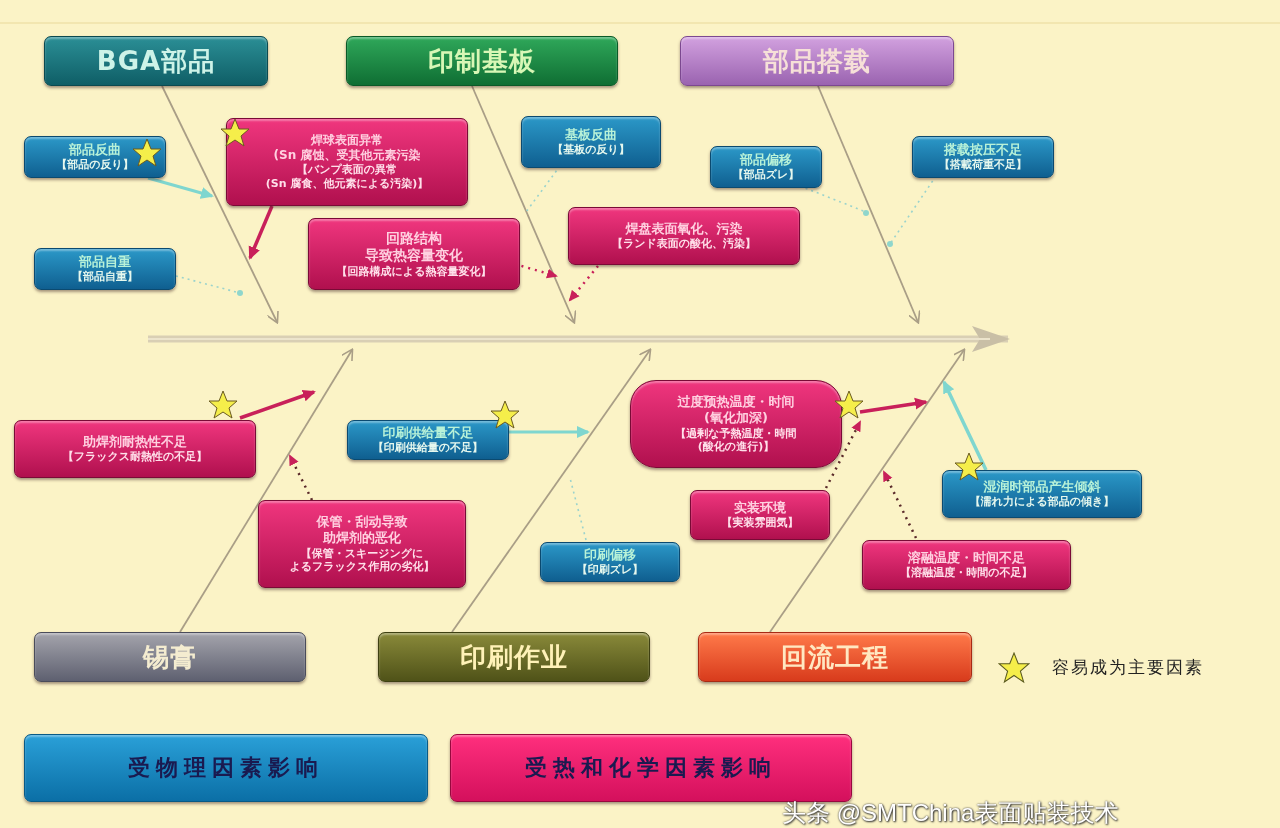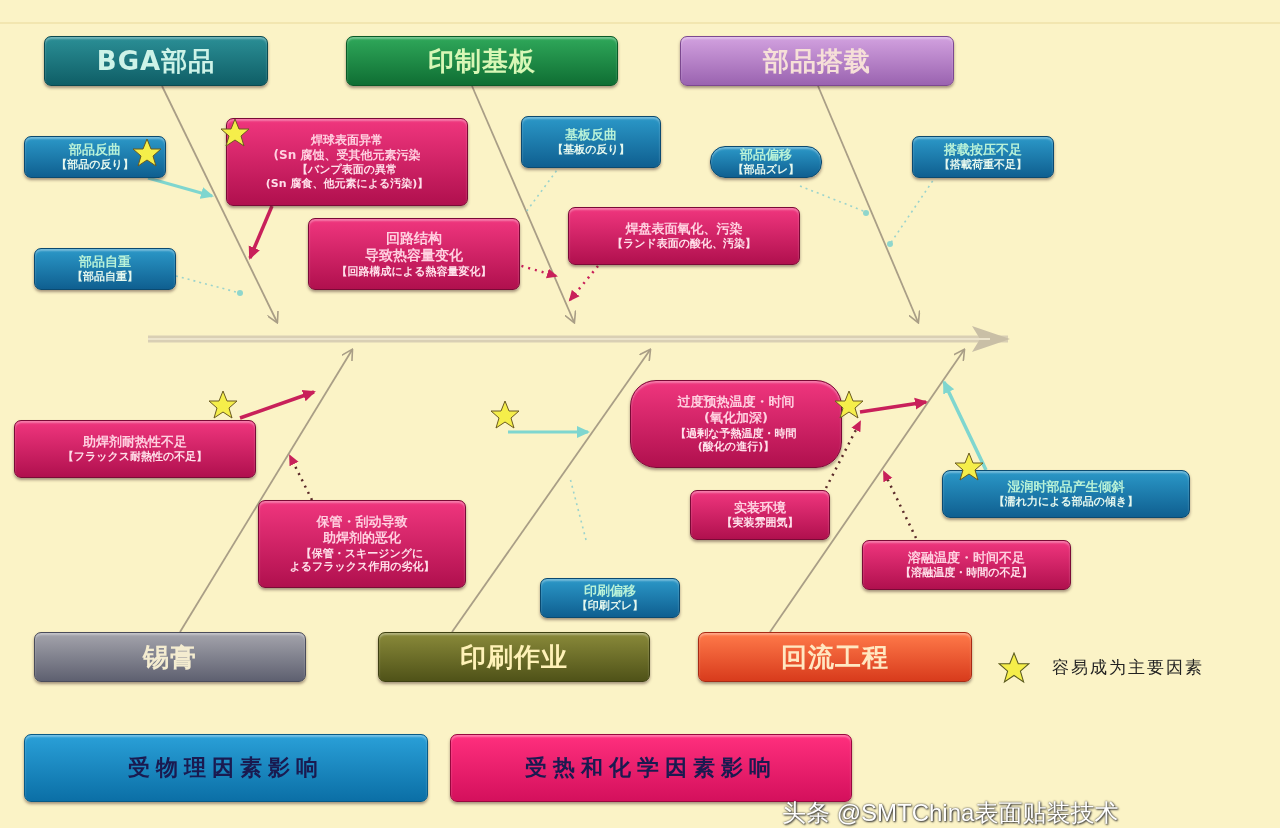--- a/index.html
+++ b/index.html
@@ -181,54 +181,58 @@
   </div>
 
   <div class="box phys" style="left:521px;top:116px;width:140px;height:52px;">
     <span>基板反曲</span>
     <span class="sub">【基板の反り】</span>
   </div>
   <div class="box chem" style="left:568px;top:207px;width:232px;height:58px;">
     <span>焊盘表面氧化、污染</span>
     <span class="sub">【ランド表面の酸化、汚染】</span>
   </div>
-  <div class="box phys" style="left:710px;top:146px;width:112px;height:32px;border-radius:15px;">
+  <div class="box phys" style="left:710px;top:146px;width:112px;height:42px;">
     <span>部品偏移</span>
     <span class="sub">【部品ズレ】</span>
   </div>
   <div class="box phys" style="left:912px;top:136px;width:142px;height:42px;">
     <span>搭载按压不足</span>
     <span class="sub">【搭載荷重不足】</span>
   </div>
 
   <div class="box chem" style="left:14px;top:420px;width:242px;height:58px;">
     <span>助焊剂耐热性不足</span>
     <span class="sub">【フラックス耐熱性の不足】</span>
   </div>
   <div class="box chem" style="left:258px;top:500px;width:208px;height:88px;font-size:13px;">
     <span>保管・刮动导致</span>
     <span>助焊剂的恶化</span>
     <span class="sub">【保管・スキージングに</span>
     <span class="sub">よるフラックス作用の劣化】</span>
   </div>
-  <div class="box phys" style="left:540px;top:542px;width:140px;height:40px;margin-top:36px;">
+  <div class="box phys" style="left:347px;top:420px;width:162px;height:40px;">
+    <span>印刷供给量不足</span>
+    <span class="sub">【印刷供給量の不足】</span>
+  </div>
+  <div class="box phys" style="left:540px;top:542px;width:140px;height:40px;">
     <span>印刷偏移</span>
     <span class="sub">【印刷ズレ】</span>
   </div>
   <div class="box chem" style="left:630px;top:380px;width:212px;height:88px;font-size:13px;border-radius:26px;">
     <span>过度预热温度・时间</span>
     <span>(氧化加深)</span>
     <span class="sub">【過剰な予熱温度・時間</span>
     <span class="sub">(酸化の進行)】</span>
   </div>
   <div class="box chem" style="left:690px;top:490px;width:140px;height:50px;">
     <span>实装环境</span>
     <span class="sub">【実装雰囲気】</span>
   </div>
-  <div class="box phys" style="left:942px;top:470px;width:248px;height:48px;border-radius:8px;">
+  <div class="box phys" style="left:942px;top:470px;width:200px;height:48px;">
     <span>湿润时部品产生倾斜</span>
     <span class="sub">【濡れ力による部品の傾き】</span>
   </div>
   <div class="box chem" style="left:862px;top:540px;width:209px;height:50px;">
     <span>溶融温度・时间不足</span>
     <span class="sub">【溶融温度・時間の不足】</span>
   </div>
 
   <div class="star" style="left:132px;top:138px;">
     <svg viewBox="0 0 30 30">

